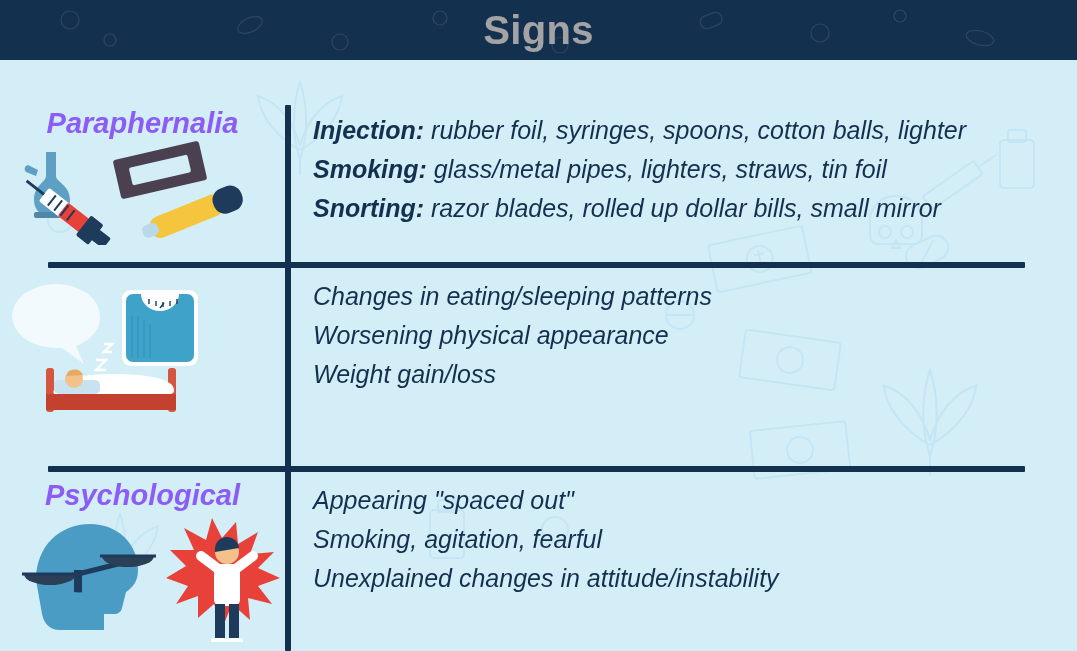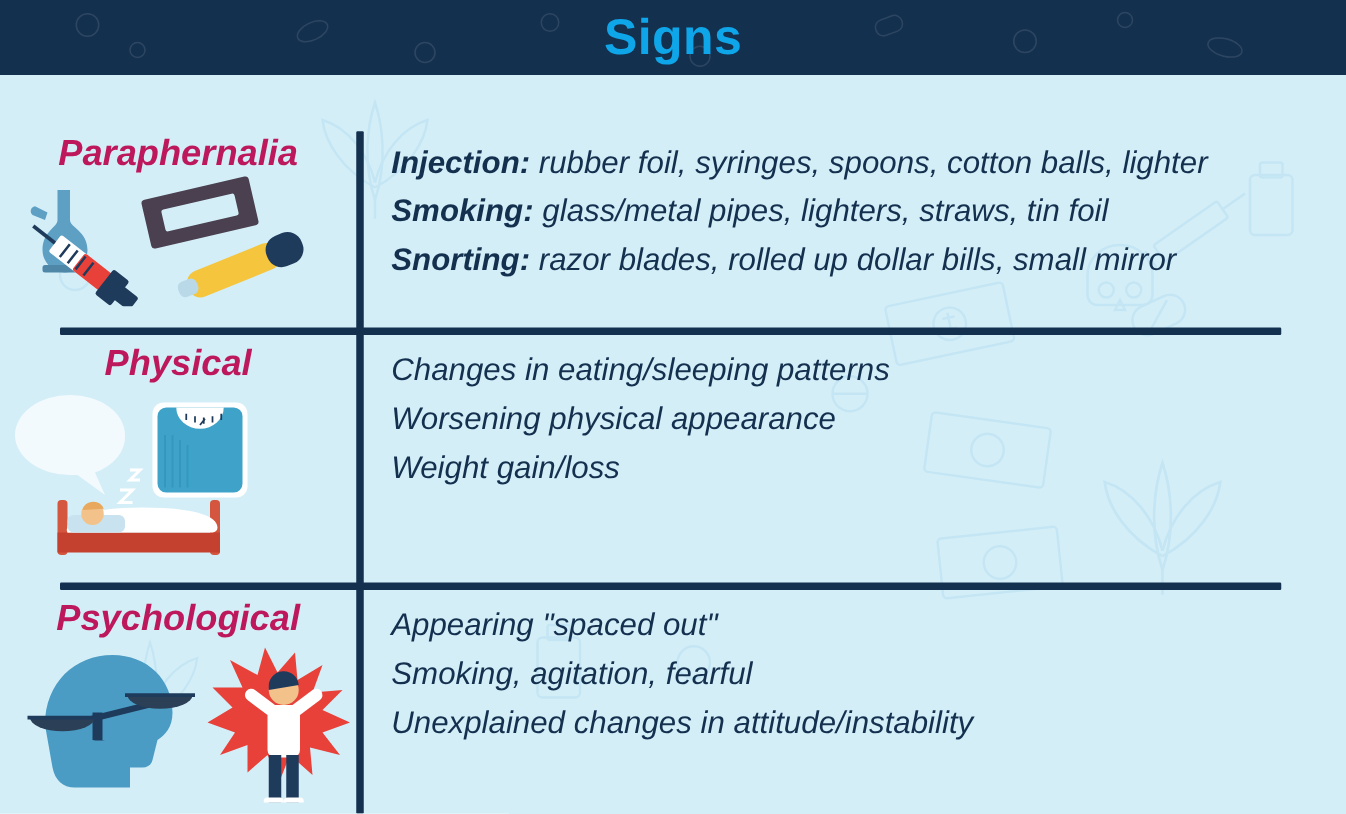--- a/index.html
+++ b/index.html
@@ -31,21 +31,21 @@
     overflow: hidden;
   }
   .header-pattern {
     position: absolute;
     left: 0; top: 0;
     width: 100%; height: 100%;
     opacity: 0.10;
   }
   .header-title {
     position: relative;
-    color: #0ea5e9;
+    color: #a3a3a3;
     font-size: 40px;
     font-weight: bold;
     letter-spacing: 0.3px;
     line-height: 1;
   }
 
   
   .body-area {
     position: absolute;
     left: 0; top: 60px;
@@ -86,21 +86,21 @@
     width: 1077px;
   }
   .label-cell {
     position: absolute;
     left: 0;
     top: 0;
     width: 285px;
     text-align: center;
   }
   .row-label {
-    color: #be185d;
+    color: #8b5cf6;
     font-size: 29px;
     font-weight: bold;
     font-style: italic;
     line-height: 1.1;
     white-space: nowrap;
   }
   .art {
     position: relative;
     width: 285px;
   }
@@ -255,21 +255,20 @@
       </div>
       <div class="text-cell" style="top:10px;">
         <div class="text-line"><b>Injection:</b><span> rubber foil, syringes, spoons, cotton balls, lighter</span></div>
         <div class="text-line"><b>Smoking:</b><span> glass/metal pipes, lighters, straws, tin foil</span></div>
         <div class="text-line"><b>Snorting:</b><span> razor blades, rolled up dollar bills, small mirror</span></div>
       </div>
     </div>
 
     <div class="row" style="top:216px; height:190px;">
       <div class="label-cell">
-        <div class="row-label">Physical</div>
         <svg class="art" viewBox="0 0 285 140" height="140">
 
           <g>
             <path d="M100,40 a44,32 0 1,0 -88,0 a44,32 0 0,0 44,32 l6,0 l22,16 l-8,-18 a44,32 0 0,0 24,-30 z" fill="#f2fafd"></path>
           </g>
 
           <g>
             <rect x="122" y="14" width="76" height="76" rx="9" fill="#ffffff"></rect>
             <rect x="126" y="18" width="68" height="68" rx="7" fill="#3fa3c9"></rect>
             <path d="M142,18 a18,16 0 0,0 36,0 a18,16 0 0,1 -36,0 z" fill="#ffffff"></path>

